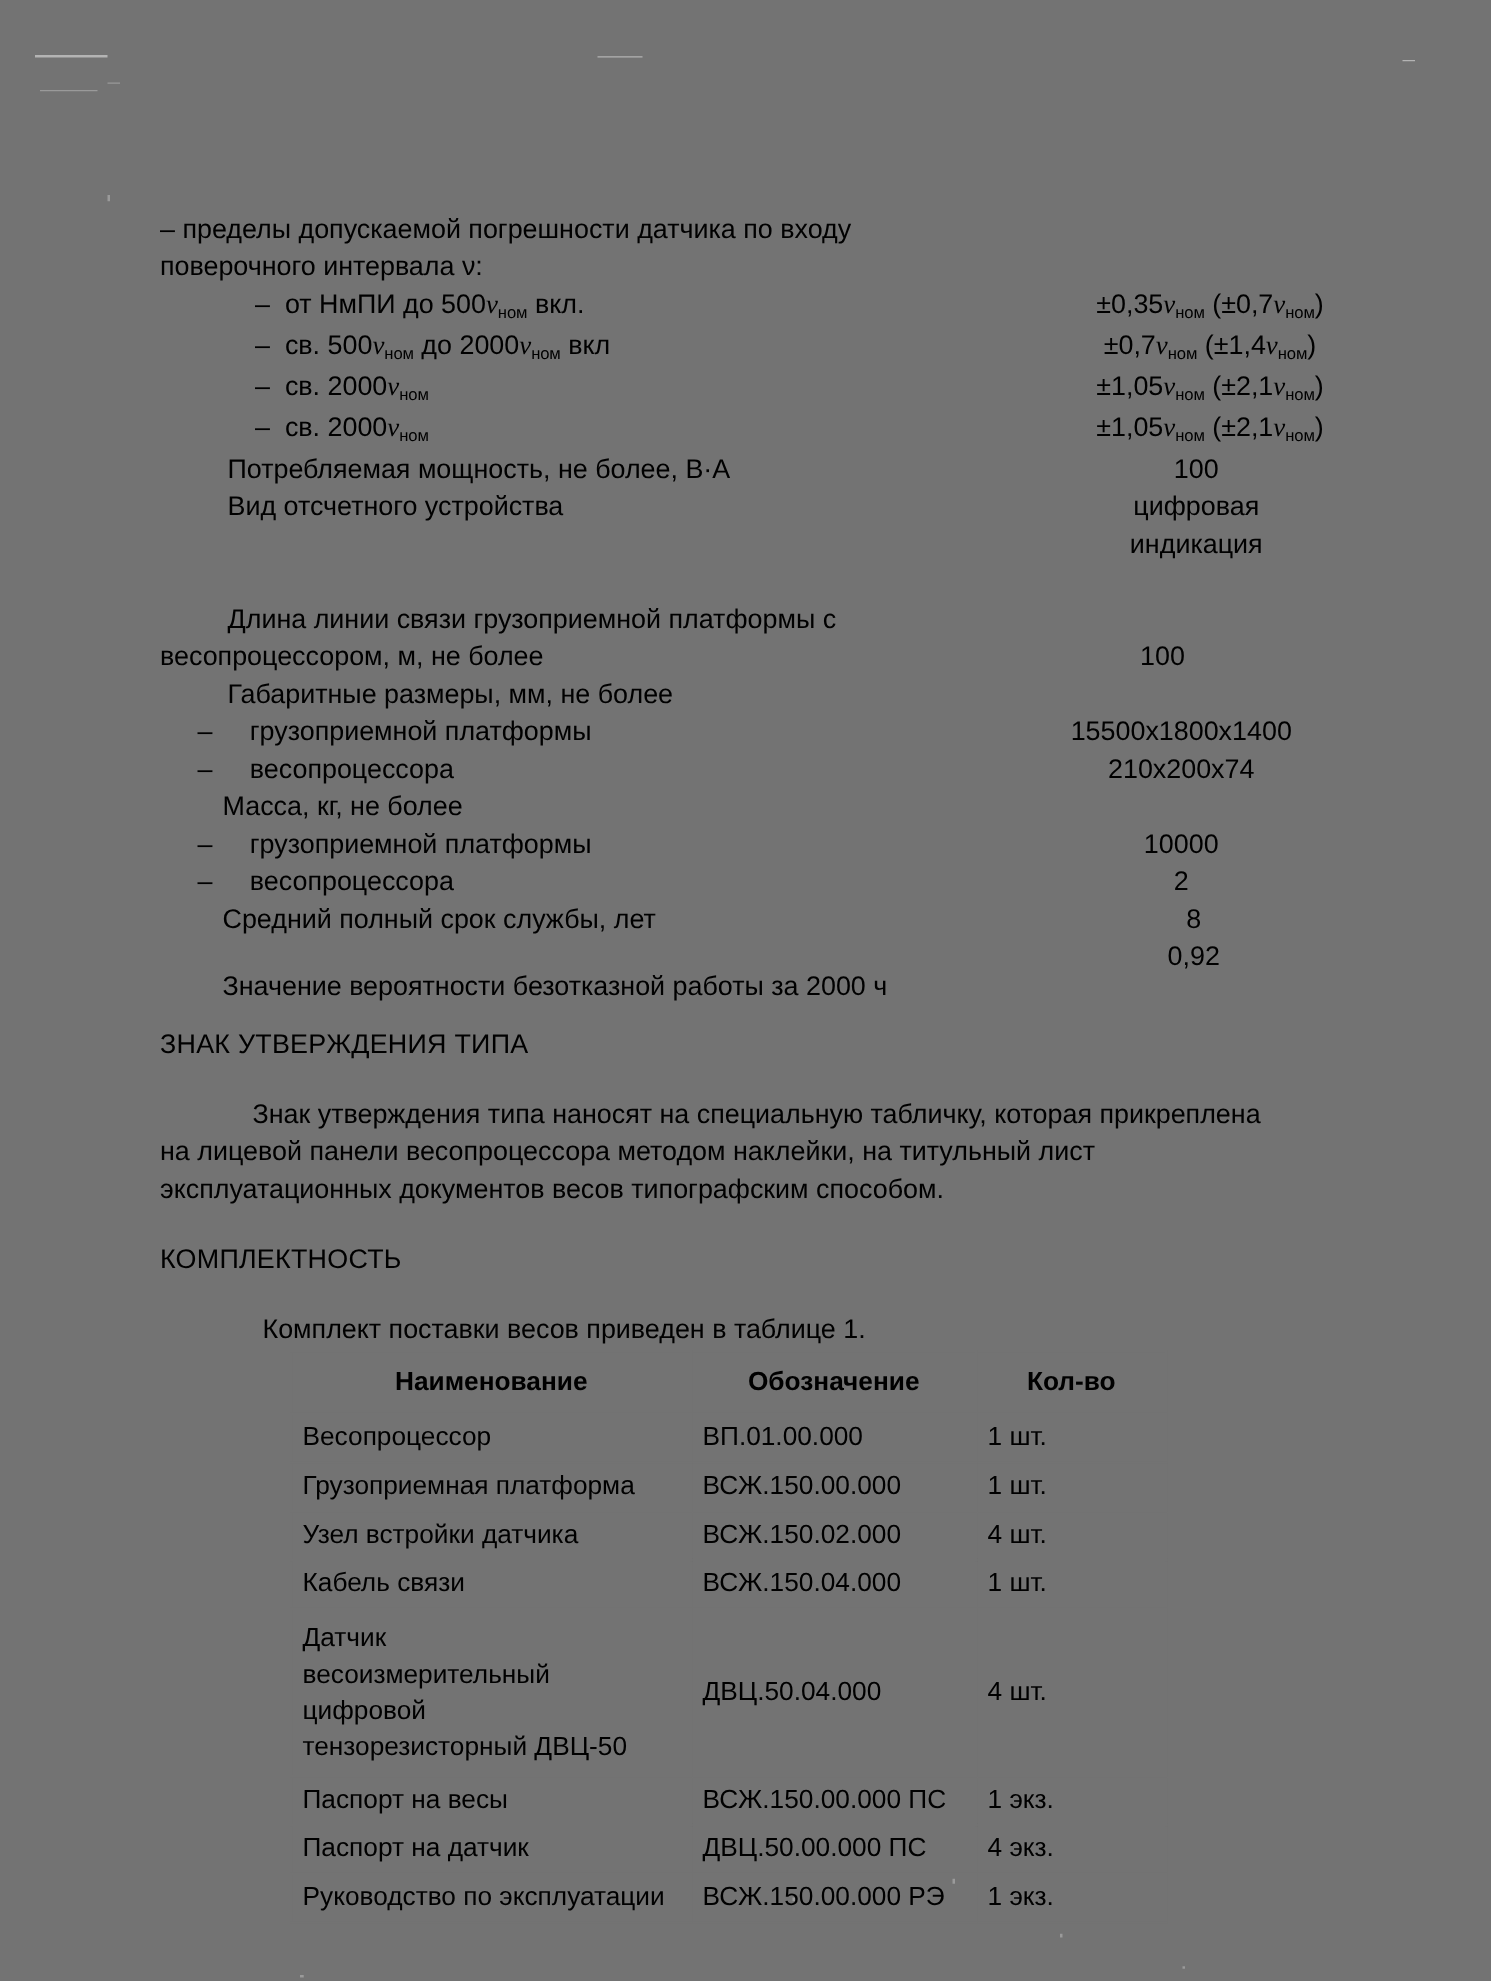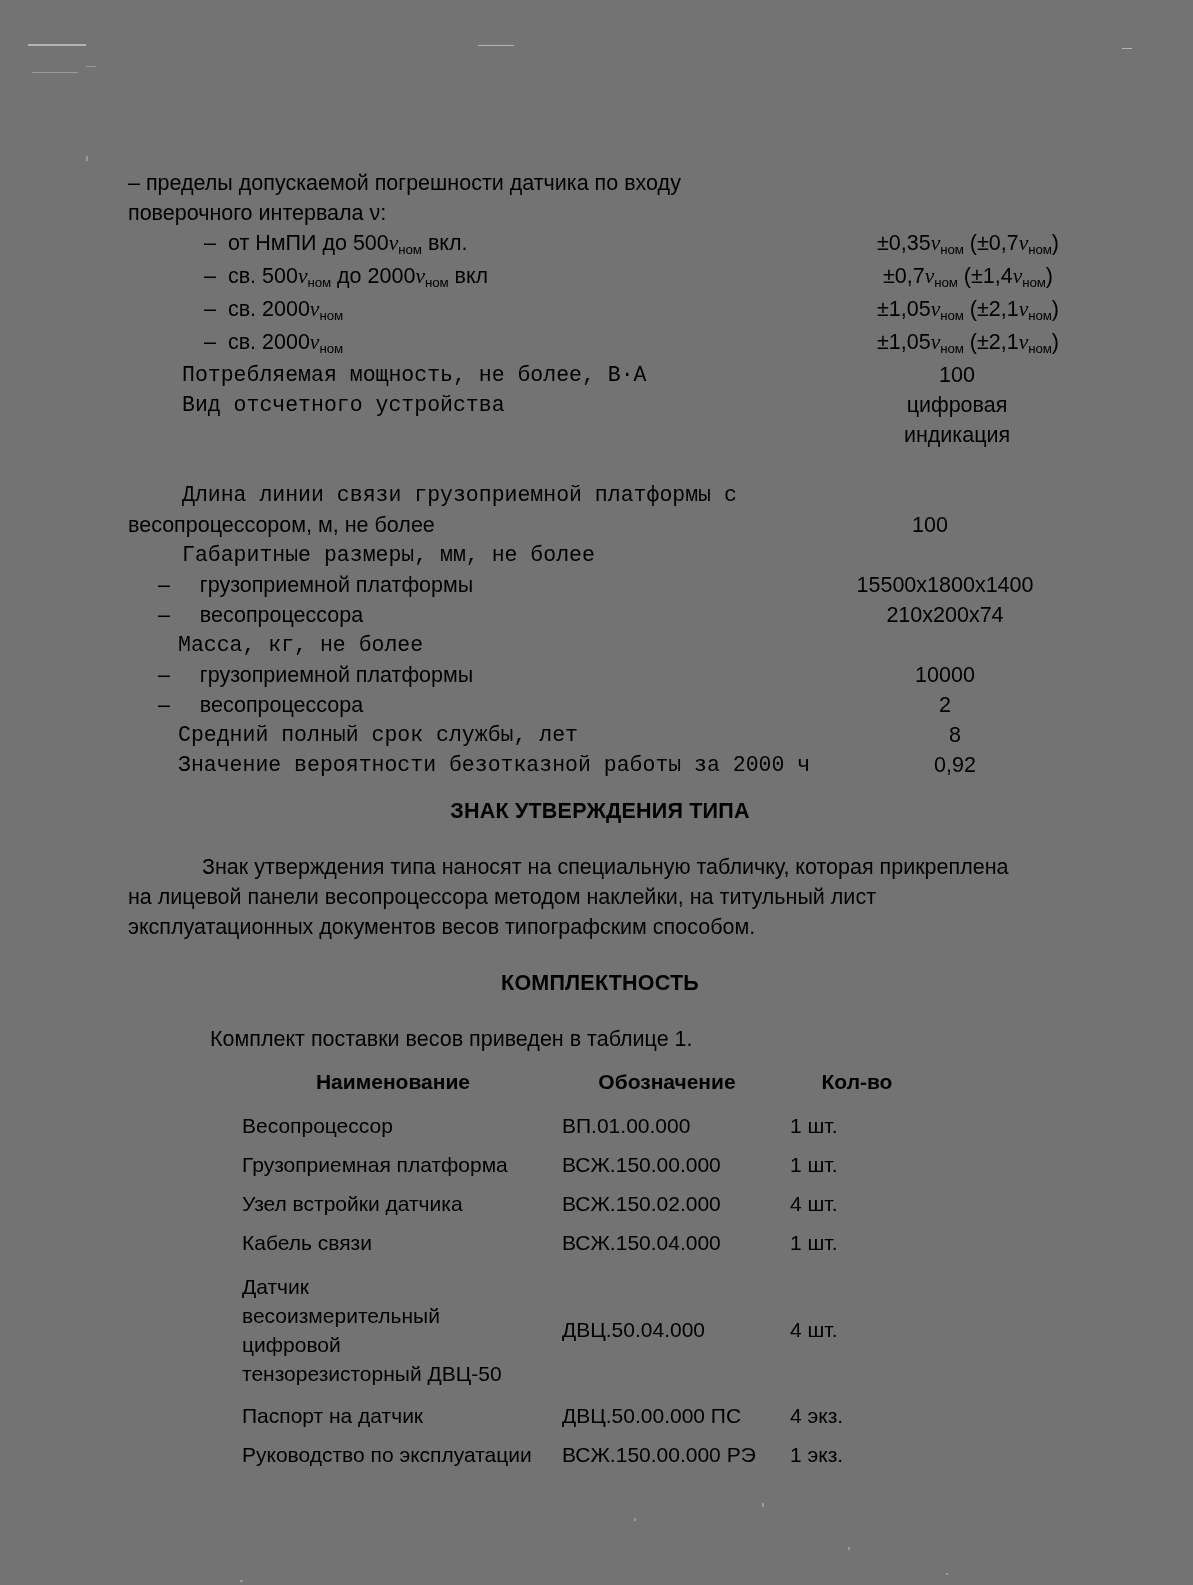--- a/index.html
+++ b/index.html
@@ -72,35 +72,35 @@
   }
 
   .hang {
     font-size: 21.5px;
     line-height: 30px;
     padding-left: 0;
   }
 
   
   .ind-sub  { padding-left: 76px; }   
-  .ind-1    { padding-left: 54px; font-family: Liberation Mono, monospace; }   
+  .ind-1    { padding-left: 54px; }   
   .ind-dash { padding-left: 30px; }
 
   sub.nom {
     font-size: 0.62em;
     vertical-align: baseline;
     position: relative;
     bottom: -0.28em;
     letter-spacing: -0.1px;
   }
   .nu { font-style: italic; font-family: "Liberation Serif", serif; }
 
   .heading {
-    text-align: center;
-    font-weight: bold;
+    text-align: left;
+    font-weight: normal;
     font-size: 21.5px;
     line-height: 30px;
     letter-spacing: .2px;
   }
   .spacer-16 { height: 16px; }
   .spacer-26 { height: 26px; }
   .spacer-30 { height: 30px; }
 
   
   .tbl-caption {
@@ -261,21 +261,21 @@
       </div>
       <div class="val">2</div>
     </div>
 
     <div class="specrow">
       <div class="lbl ind-1" style="padding-left:50px;">Средний полный срок службы, лет</div>
       <div class="val">8</div>
     </div>
 
     <div class="specrow">
-      <div class="lbl ind-1" style="padding-left:50px;">Значение вероятности безотказной работы за 2000 ч</div>
+      <div class="lbl ind-1" style="padding-left:50px;margin-top:24px;">Значение вероятности безотказной работы за 2000 ч</div>
       <div class="val">0,92</div>
     </div>
 
     <div class="spacer-16"></div>
 
     <div class="heading">ЗНАК УТВЕРЖДЕНИЯ ТИПА</div>
 
     <div class="spacer-26"></div>
 
     <div class="para">
@@ -329,20 +329,25 @@
           </tr>
           <tr>
             <td class="name multiline" style="white-space:pre-line;">Датчик
 весоизмерительный
 цифровой
 тензорезисторный ДВЦ-50</td>
             <td class="desig">ДВЦ.50.04.000</td>
             <td class="qty">4 шт.</td>
           </tr>
           <tr>
+            <td class="name">Паспорт на весы</td>
+            <td class="desig">ВСЖ.150.00.000 ПС</td>
+            <td class="qty">1 экз.</td>
+          </tr>
+          <tr>
             <td class="name">Паспорт на датчик</td>
             <td class="desig">ДВЦ.50.00.000 ПС</td>
             <td class="qty">4 экз.</td>
           </tr>
           <tr>
             <td class="name">Руководство по эксплуатации</td>
             <td class="desig">ВСЖ.150.00.000 РЭ</td>
             <td class="qty">1 экз.</td>
           </tr>
         </tbody>

